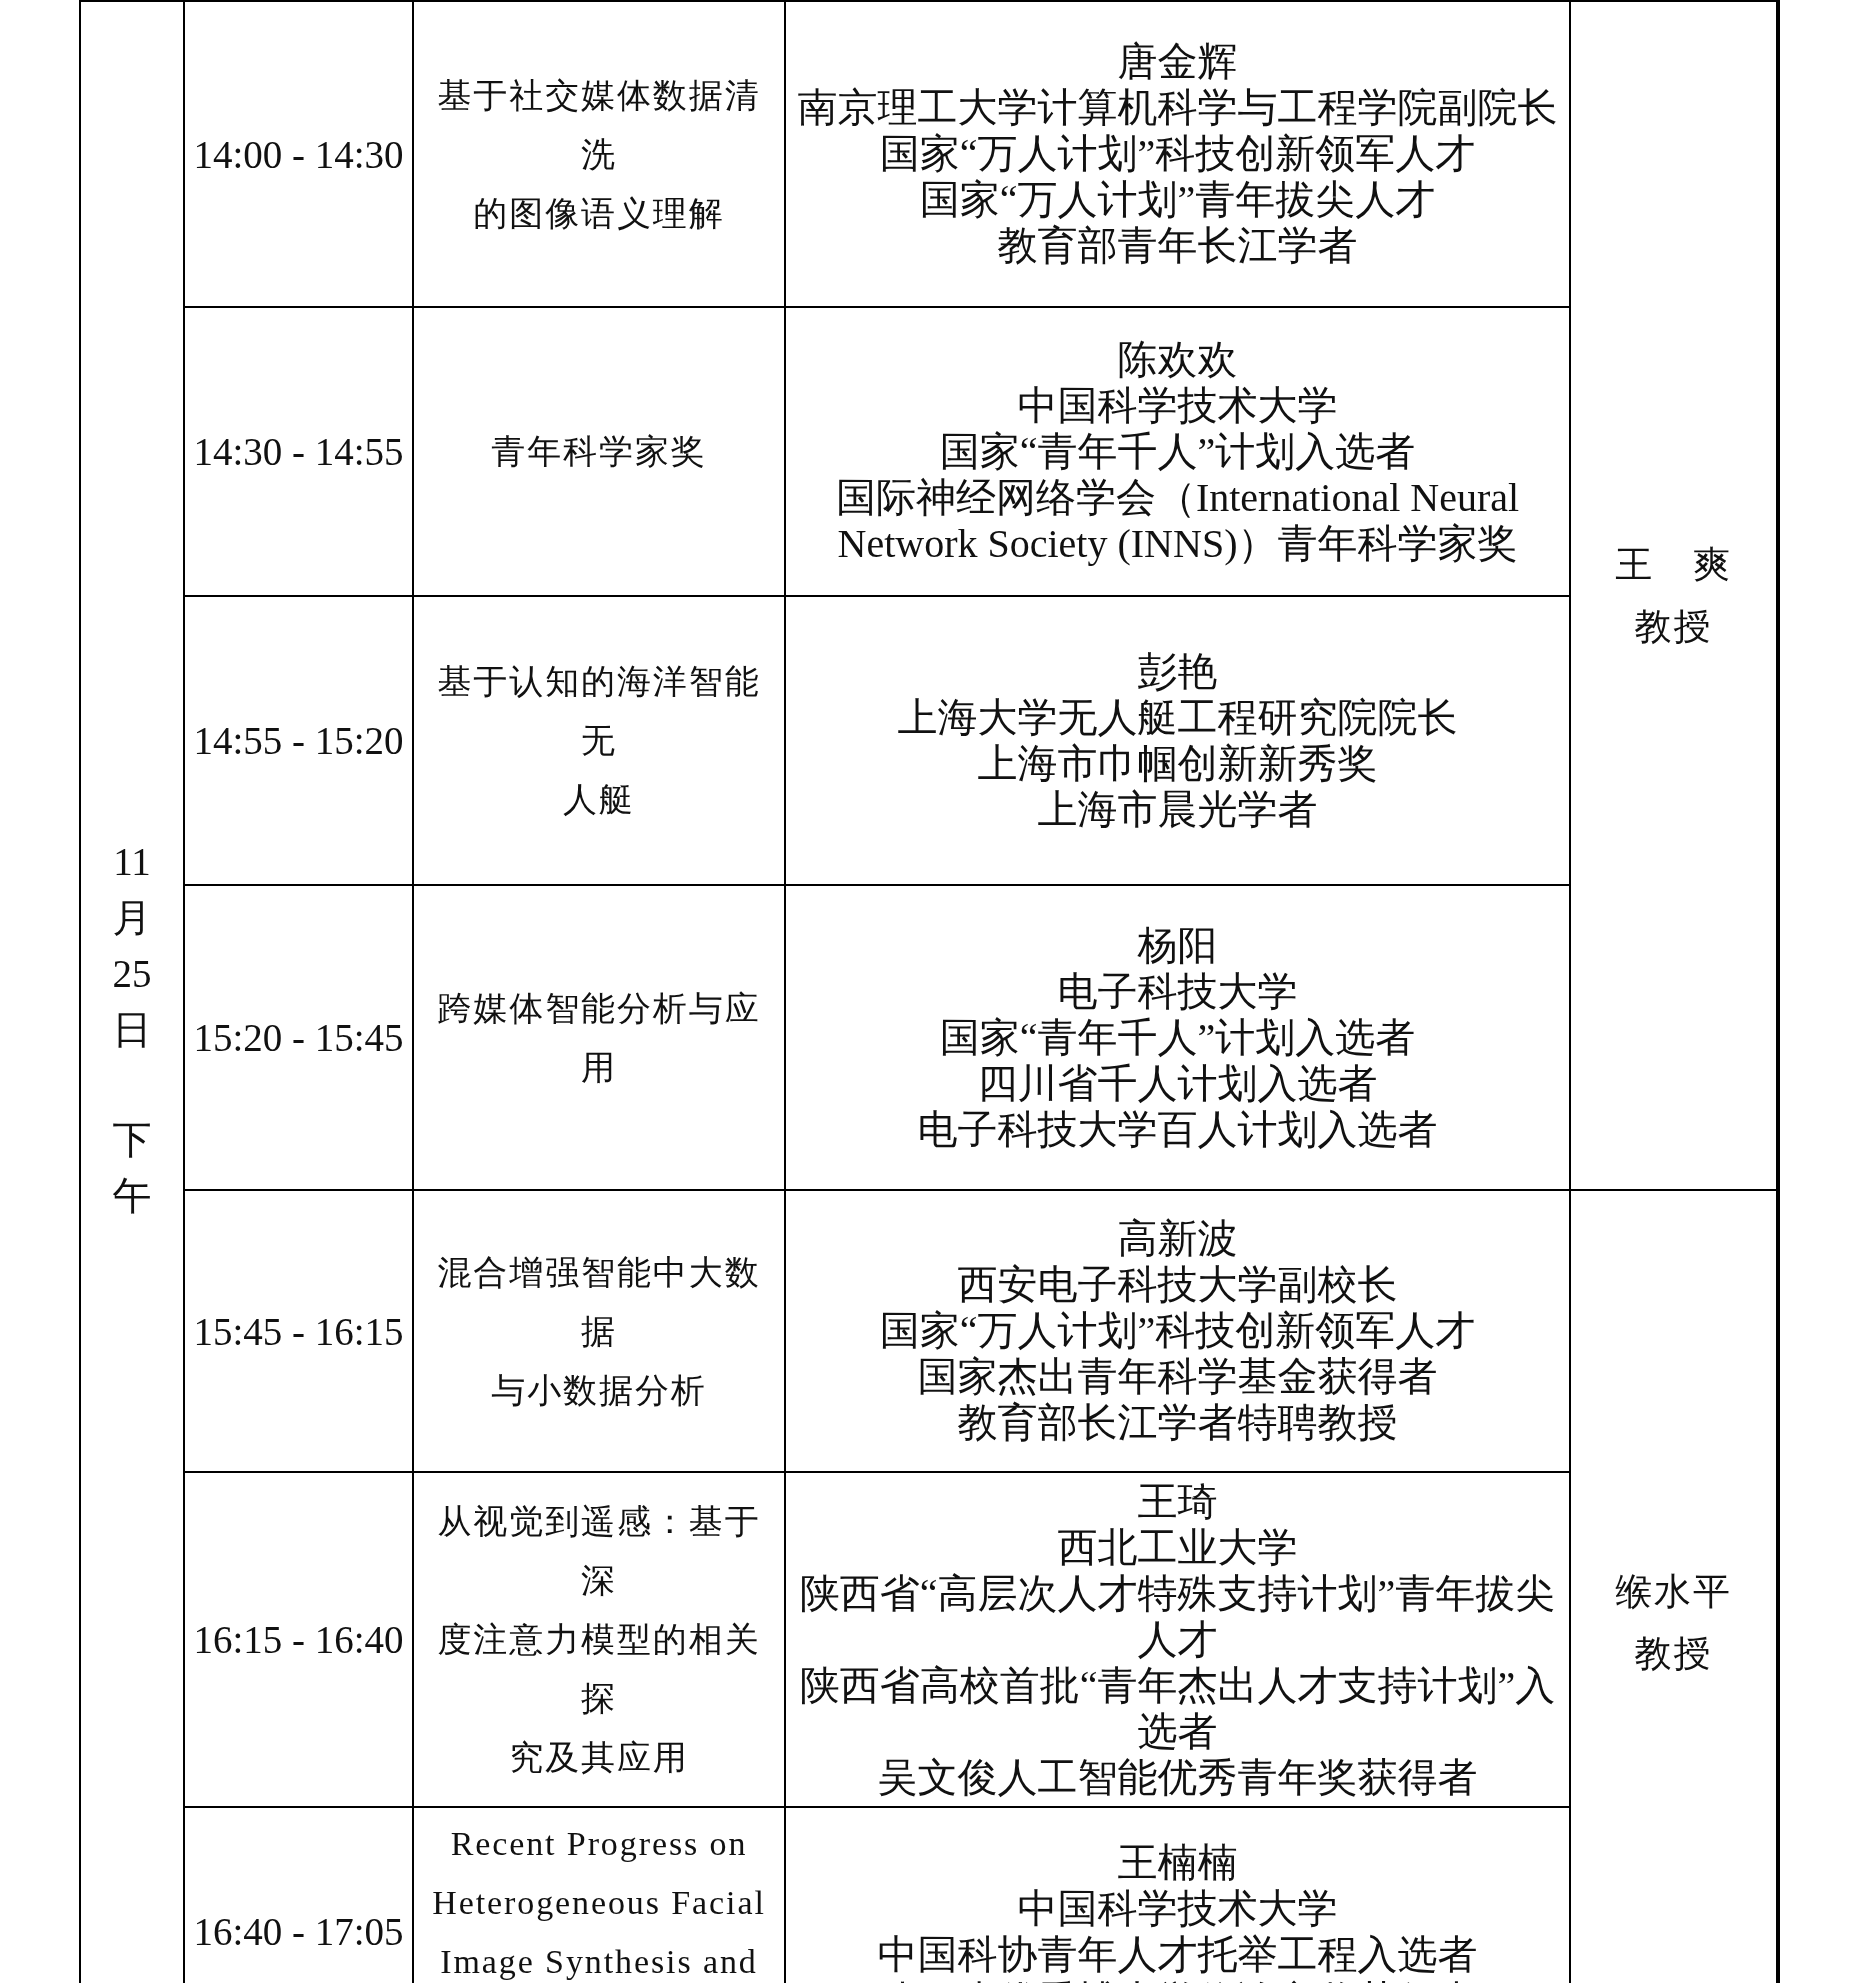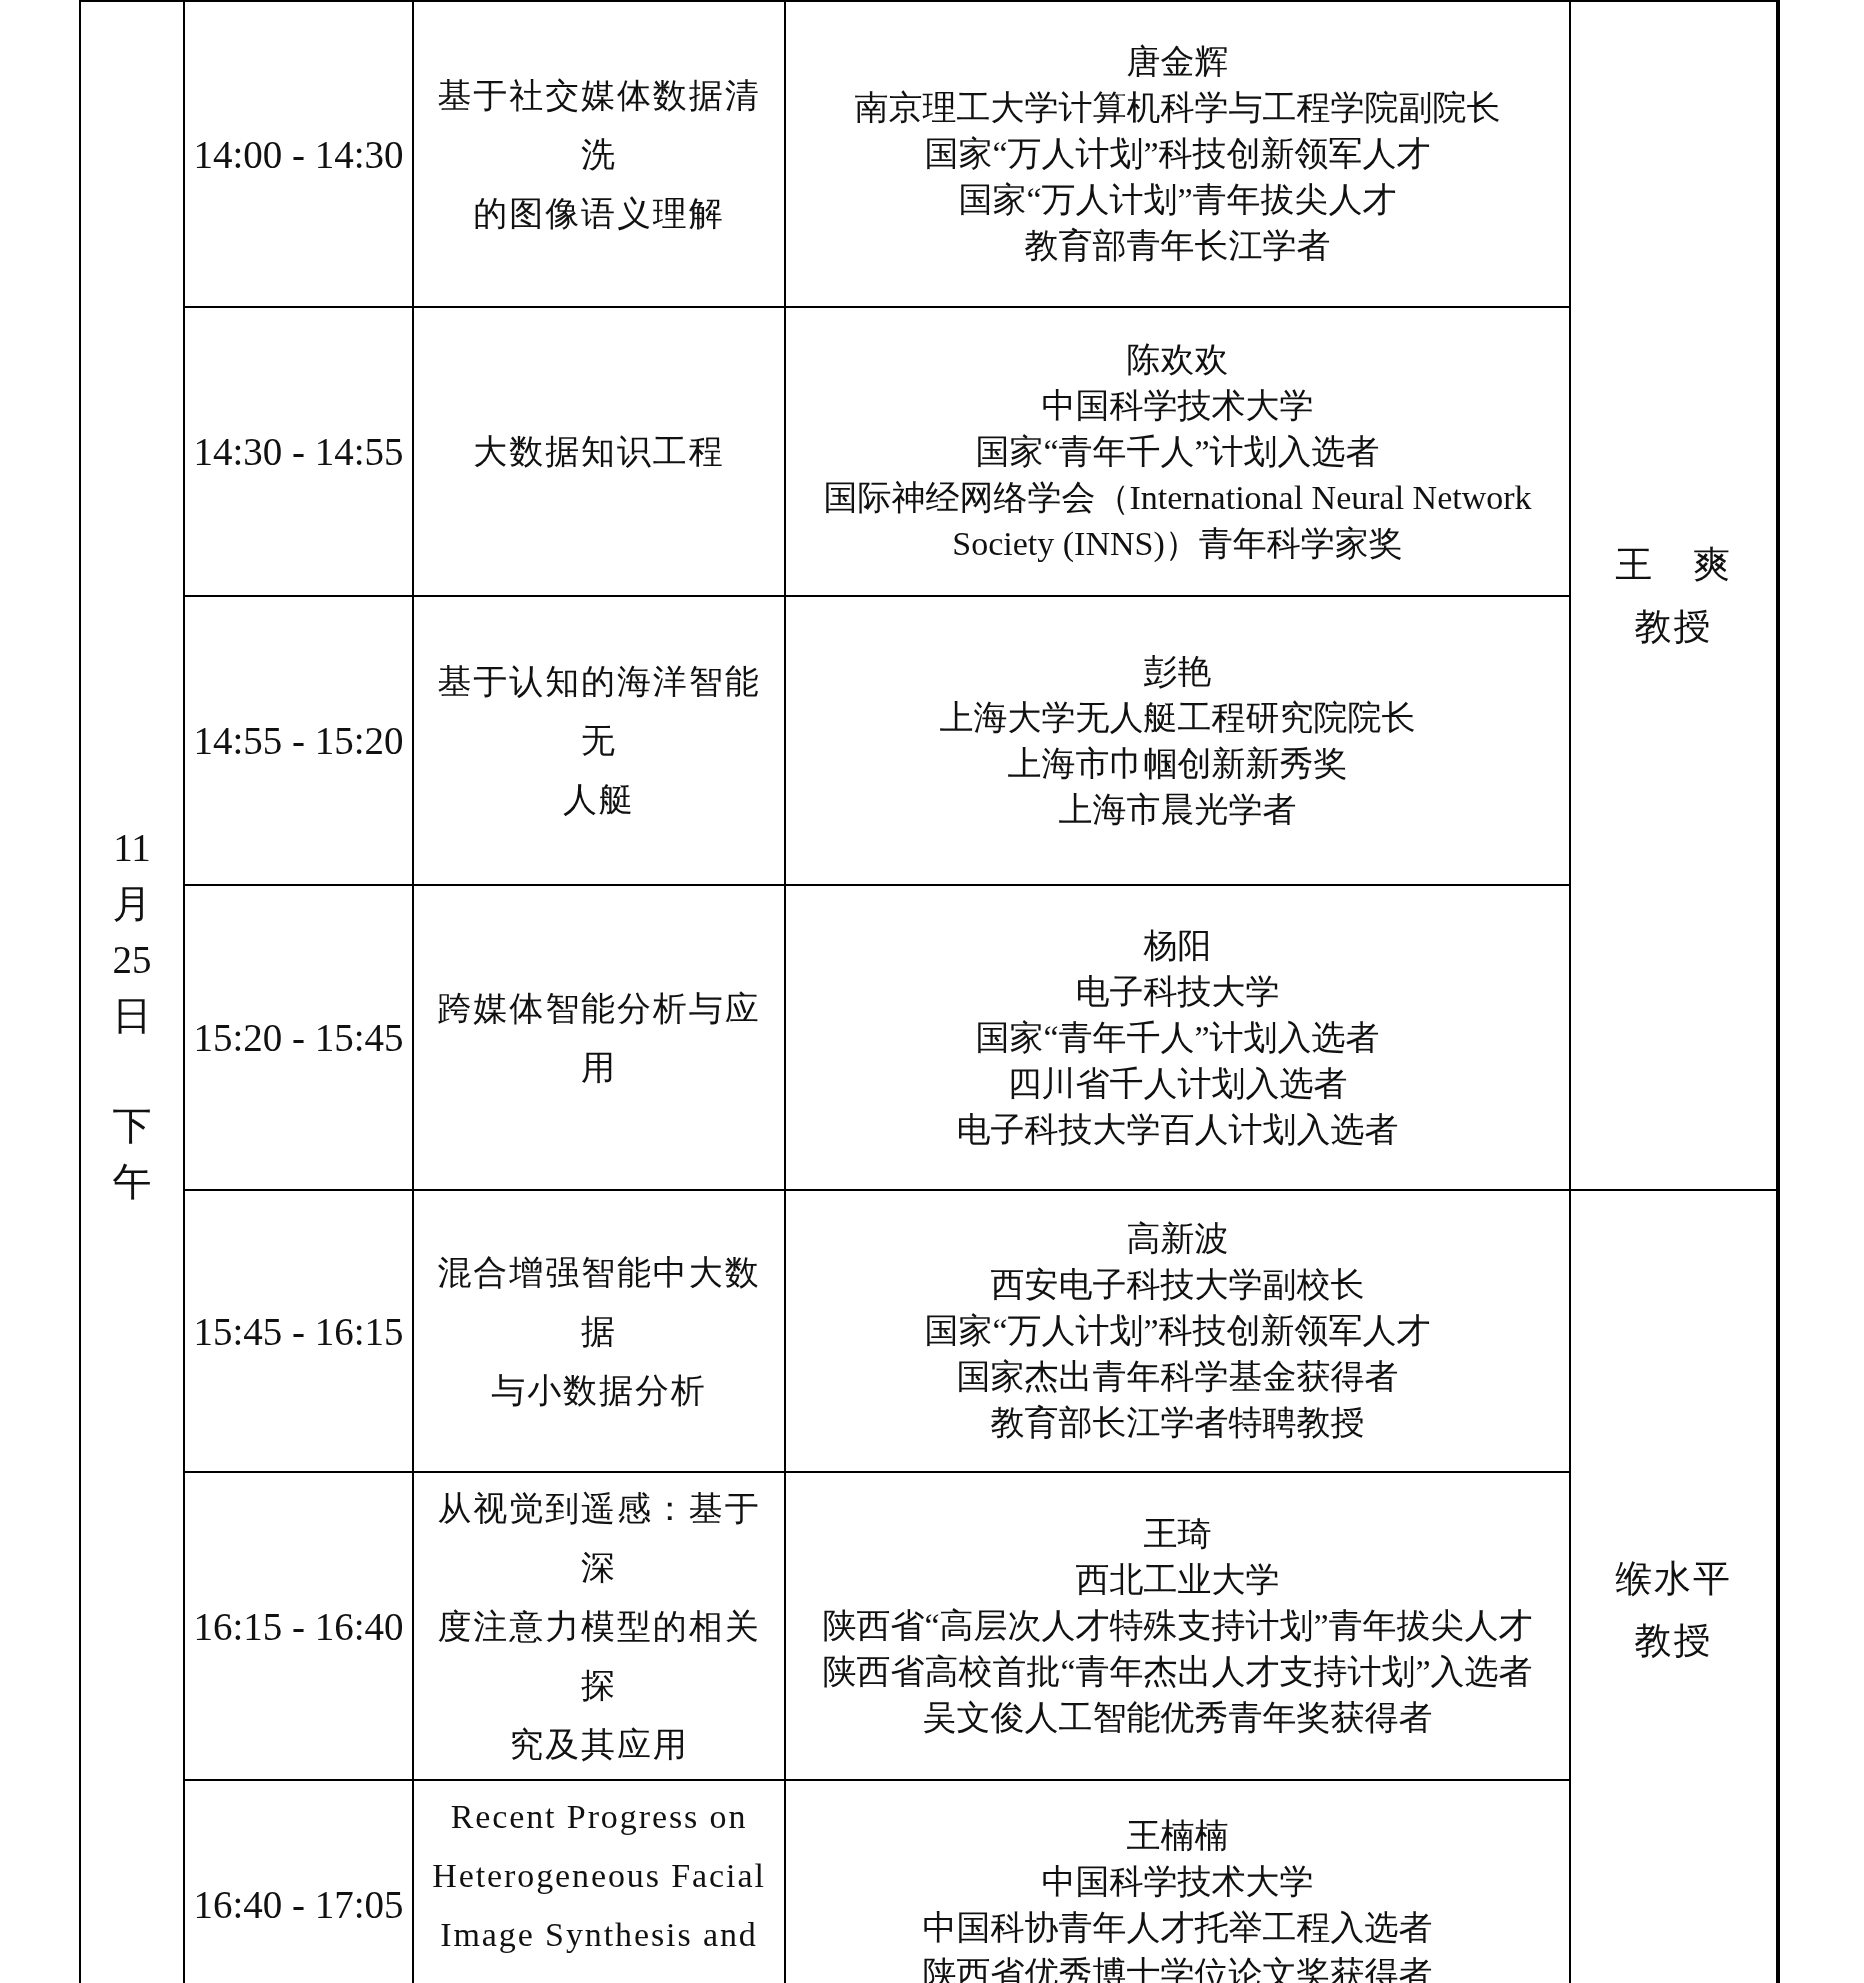--- a/index.html
+++ b/index.html
@@ -58,21 +58,21 @@
   td.title-cell {
     font-size: 34px;
   }
   .title-cell .line {
     line-height: 59px;
     letter-spacing: 1.9px;
   }
 
   
   td.speaker-cell {
-    font-size: 34px;
+    font-size: 40px;
   }
   .speaker-cell .line {
     line-height: 46px;
   }
 
   
   td.chair-cell {
     font-size: 37px;
   }
   .chair-cell .line {
@@ -116,21 +116,21 @@
         </td>
     <td class="chair-cell" rowspan="4">
       <div class="line">王　爽</div>
       <div class="line">教授</div>
     </td>
   </tr>
 
   <tr style="height:289px">
     <td class="time-cell">14:30 - 14:55</td>
     <td class="title-cell">
-          <div class="line">大数据知识工程</div>
+          <div class="line">青年科学家奖</div>
         </td>
     <td class="speaker-cell">
           <div class="line">陈欢欢</div>
           <div class="line">中国科学技术大学</div>
           <div class="line">国家“青年千人”计划入选者</div>
           <div class="line">国际神经网络学会（International Neural Network Society (INNS)）青年科学家奖</div>
         </td>
   </tr>
 
   <tr style="height:289px">

